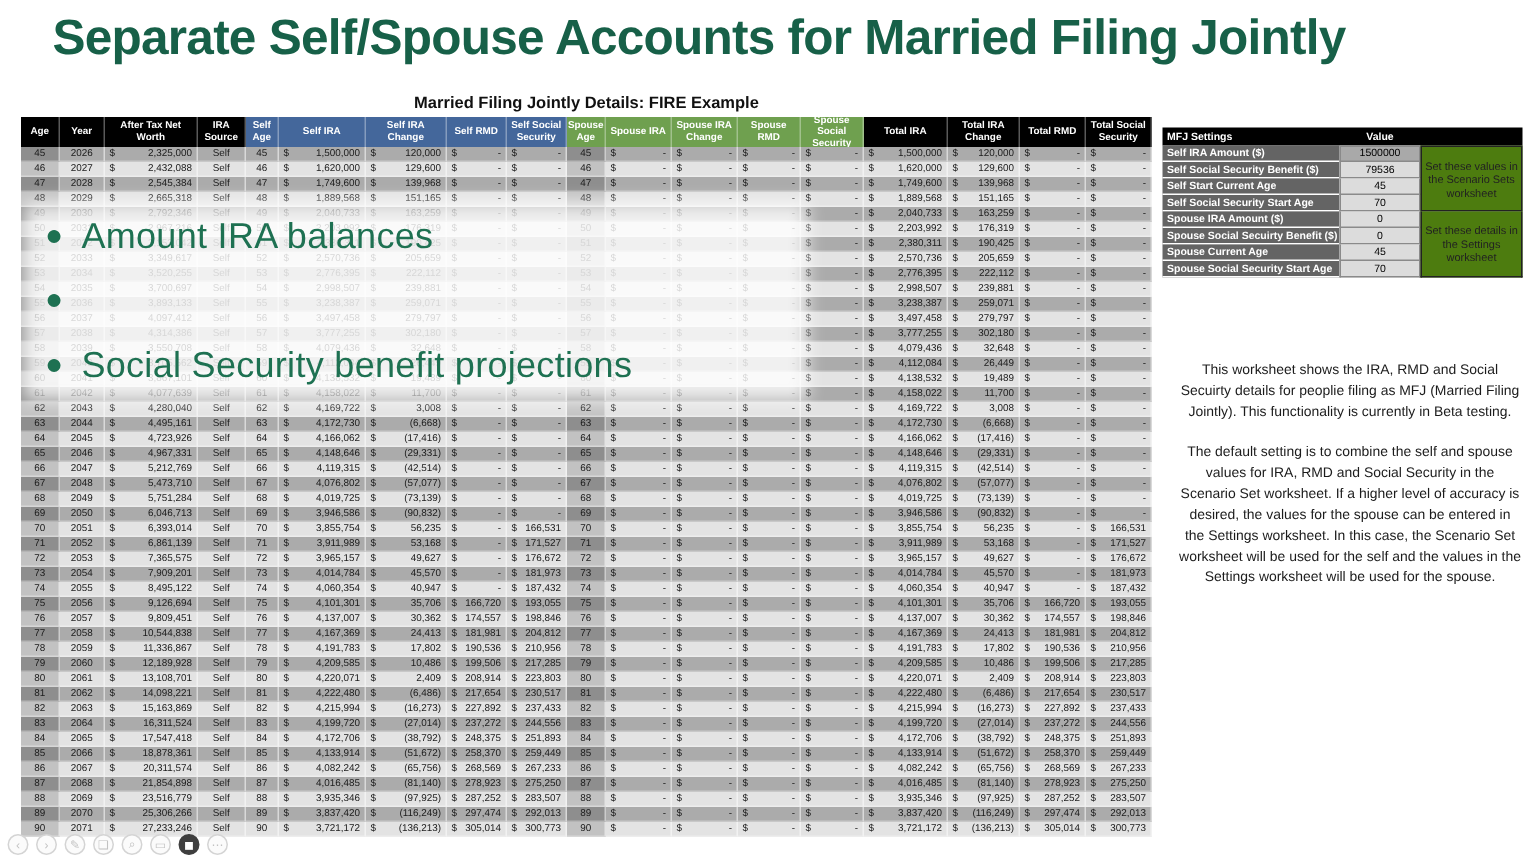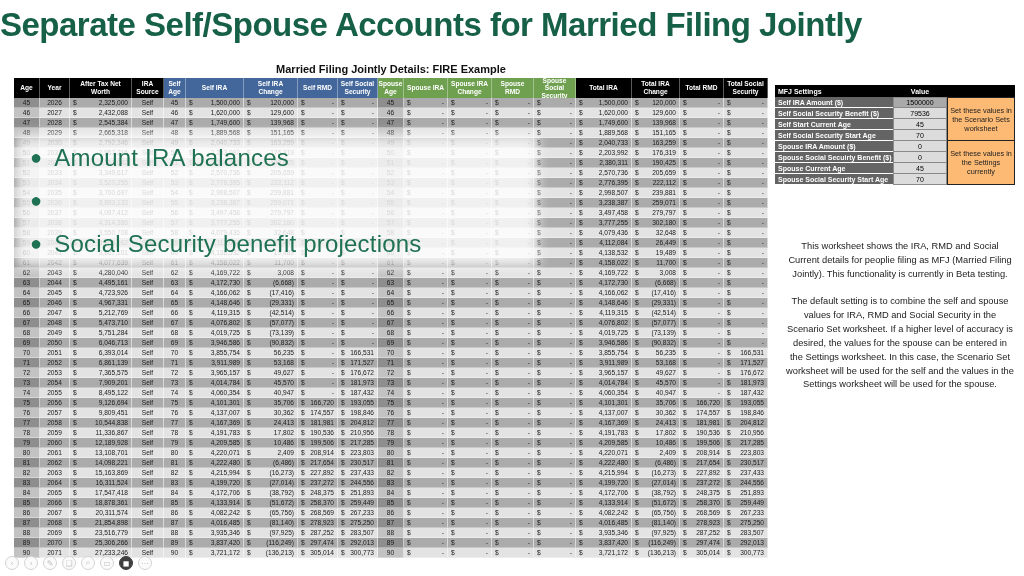--- a/index.html
+++ b/index.html
@@ -1,20 +1,20 @@
 <!DOCTYPE html>
 <html><head>
 <meta charset="utf-8">
 <style>
   html,body{margin:0;padding:0;}
   body{width:1024px;height:576px;position:relative;overflow:hidden;background:#ffffff;
        font-family:"Liberation Sans", sans-serif;}
 
   
-  .slide-title{position:absolute;left:0;top:6px;width:932px;
+  .slide-title{position:absolute;left:0;top:6px;width:932px;text-align:center;
     font-size:33px;font-weight:800;letter-spacing:-0.5px;color:#176048;}
   .table-caption{position:absolute;left:14px;top:63px;width:754px;text-align:center;
     font-size:11px;font-weight:700;color:#111;}
 
   
   .details-table{position:absolute;left:14px;top:78px;width:754px;}
   .thead,.tbody-row{display:grid;
     grid-template-columns:26px 30px 62px 32px 22px 58px 54px 40px 40px 26px 44px 44px 42px 42px 56px 48px 44px 44px;}
   .hcell{color:#fff;font-weight:700;font-size:6.6px;line-height:1.15;text-align:center;
     display:flex;align-items:center;justify-content:center;height:20px;padding:0 1px;
@@ -49,21 +49,21 @@
   .settings-body{display:flex;}
   .settings-rows{width:172px;}
   .srow{display:grid;grid-template-columns:118px 54px;height:11px;}
   .slabel{background:#646464;color:#fff;font-weight:700;display:flex;align-items:center;
     padding-left:3px;box-sizing:border-box;border-bottom:1px solid #fff;}
   .svalue{background:#DCDCDC;color:#000;display:flex;align-items:center;justify-content:center;
     box-sizing:border-box;border:1px solid #8a8a8a;border-top:none;}
   .srow:first-child .svalue{border-top:1px solid #8a8a8a;}
   .svalue.hl{background:#A9A9A9;}
   .settings-notes{width:68px;display:flex;flex-direction:column;}
-  .note-box{height:44px;box-sizing:border-box;border:1px solid #222;background:#fdba74;
+  .note-box{height:44px;box-sizing:border-box;border:1px solid #222;background:#4d7c0f;
     display:flex;align-items:center;justify-content:center;text-align:center;
     font-size:7.3px;color:#222;padding:1px 2px;}
   .note-box + .note-box{border-top:none;}
 
   
   .description{position:absolute;left:786px;top:240px;width:228px;text-align:center;
     font-size:9.3px;line-height:1.5;color:#1b1b1b;z-index:2;}
   .description p{margin:0 0 13px 0;}
 
   
@@ -2870,27 +2870,27 @@
           <div class="slabel">Spouse Current Age</div>
           <div class="svalue">45</div>
         </div>
         <div class="srow">
           <div class="slabel">Spouse Social Security Start Age</div>
           <div class="svalue">70</div>
         </div>
       </div>
     <div class="settings-notes">
         <div class="note-box">Set these values in the Scenario Sets worksheet</div>
-        <div class="note-box">Set these values in the Settings currently</div>
+        <div class="note-box">Set these details in the Settings worksheet</div>
       </div>
   </div>
 </div>
 
 <div class="description">
-  <p>This worksheet shows the IRA, RMD and Social Current details for peoplie filing as MFJ (Married Filing Jointly). This functionality is currently in Beta testing.</p>
+  <p>This worksheet shows the IRA, RMD and Social Secuirty details for peoplie filing as MFJ (Married Filing Jointly). This functionality is currently in Beta testing.</p>
   <p>The default setting is to combine the self and spouse values for IRA, RMD and Social Security in the Scenario Set worksheet. If a higher level of accuracy is desired, the values for the spouse can be entered in the Settings worksheet. In this case, the Scenario Set worksheet will be used for the self and the values in the Settings worksheet will be used for the spouse.</p>
 </div>
 
 <div class="presenter-bar">
     <div class="pbtn">‹</div>
     <div class="pbtn">›</div>
     <div class="pbtn">✎</div>
     <div class="pbtn">❏</div>
     <div class="pbtn">⌕</div>
     <div class="pbtn">▭</div>

